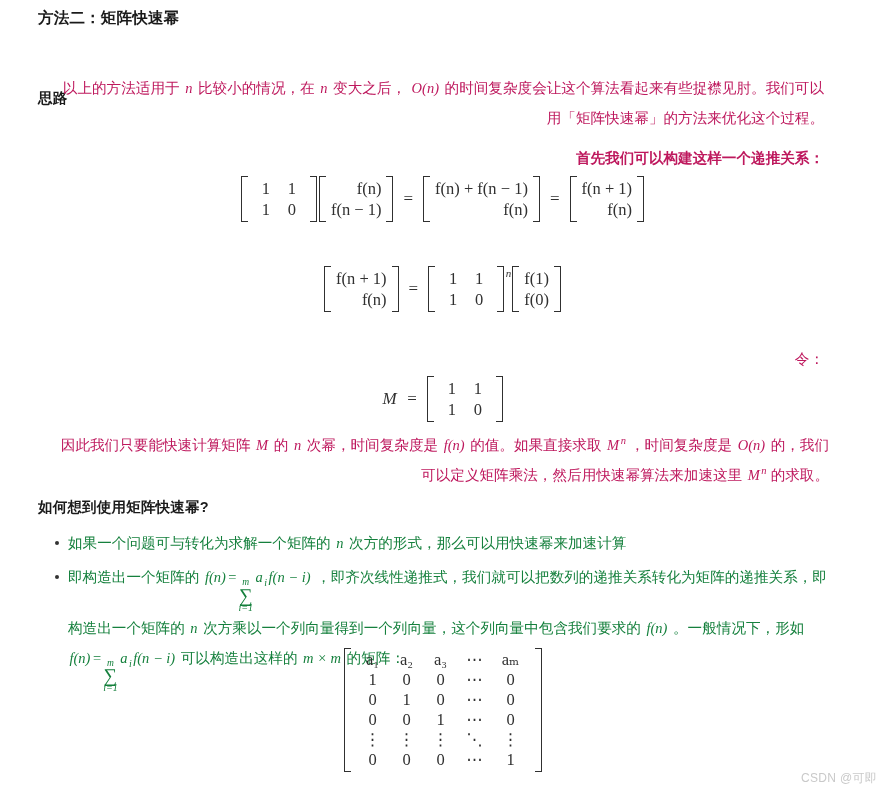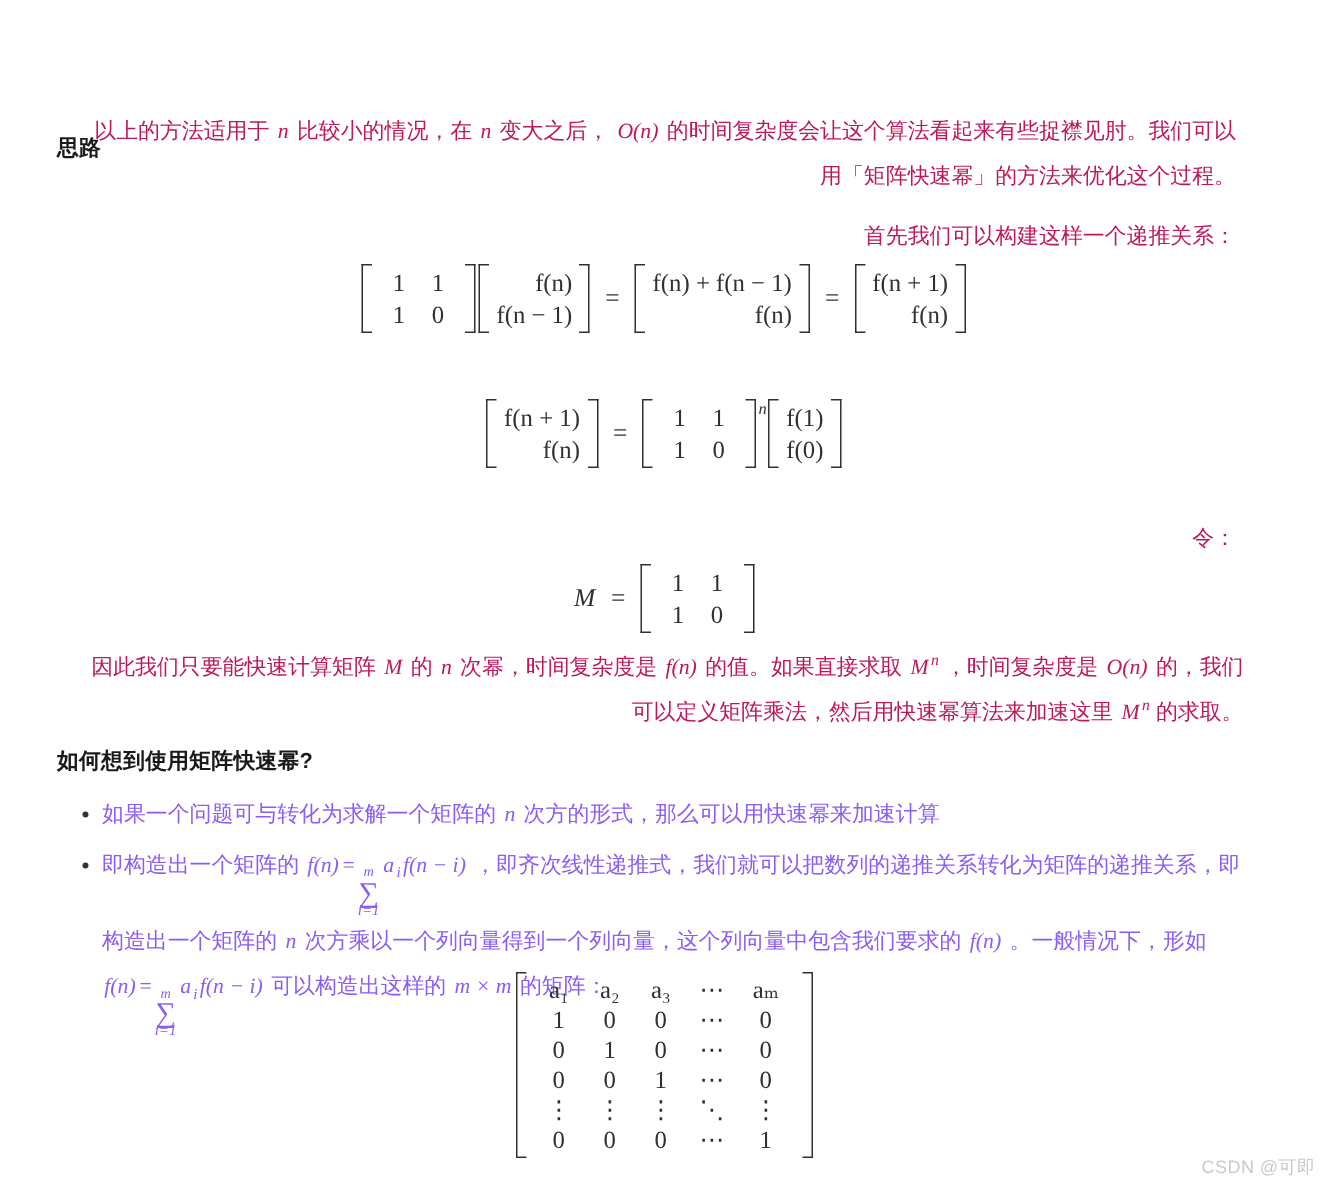--- a/index.html
+++ b/index.html
@@ -51,21 +51,21 @@
   .para {
     position: absolute;
     left: 49px;
     width: 775px;
     font-size: 14.6px;
     line-height: 30px;
     color: #be185d;
     text-align: right;
   }
   #p-intro   { top: 73px; }
-  #p-first   { top: 143px; }
+  #p-first   { top: 143px; font-weight: bold; }
   #p-yinci   { top: 234px; }
   #p-ling    { top: 344px; }
   #p-after-m { top: 430px; width: 780px; }
 
   
   .mi {            
     font-family: "Liberation Serif", "DejaVu Serif", serif;
     font-style: italic;
     font-size: 14.5px;
     padding: 0 1.5px;
@@ -176,21 +176,21 @@
     margin: 0;
     padding: 0;
     list-style: none;
   }
   #bullets { top: 528px; }
   .bitem {
     position: relative;
     padding-left: 30px;
     font-size: 14.6px;
     line-height: 30px;
-    color: #8b5cf6;
+    color: #15803d;
     margin-bottom: 4px;
   }
   .bitem .dot {
     position: absolute;
     left: 17px;
     top: 13px;
     width: 4px;
     height: 4px;
     border-radius: 50%;
     background: #333333;
@@ -219,20 +219,21 @@
     color: #c9c9c9;
     letter-spacing: 0.3px;
     user-select: none;
   }
 </style>
 </head>
 <body>
 
 <div class="page">
 
+  <div class="h-main">方法二：矩阵快速幂</div>
 
   <div class="h-sub" id="h-silu">思路</div>
 
   <div class="para" id="p-intro">
     <span>以上的方法适用于</span>
     <span class="mi">n</span>
     <span>比较小的情况，在</span>
     <span class="mi">n</span>
     <span>变大之后，</span>
     <span class="mi">O(n)</span>

